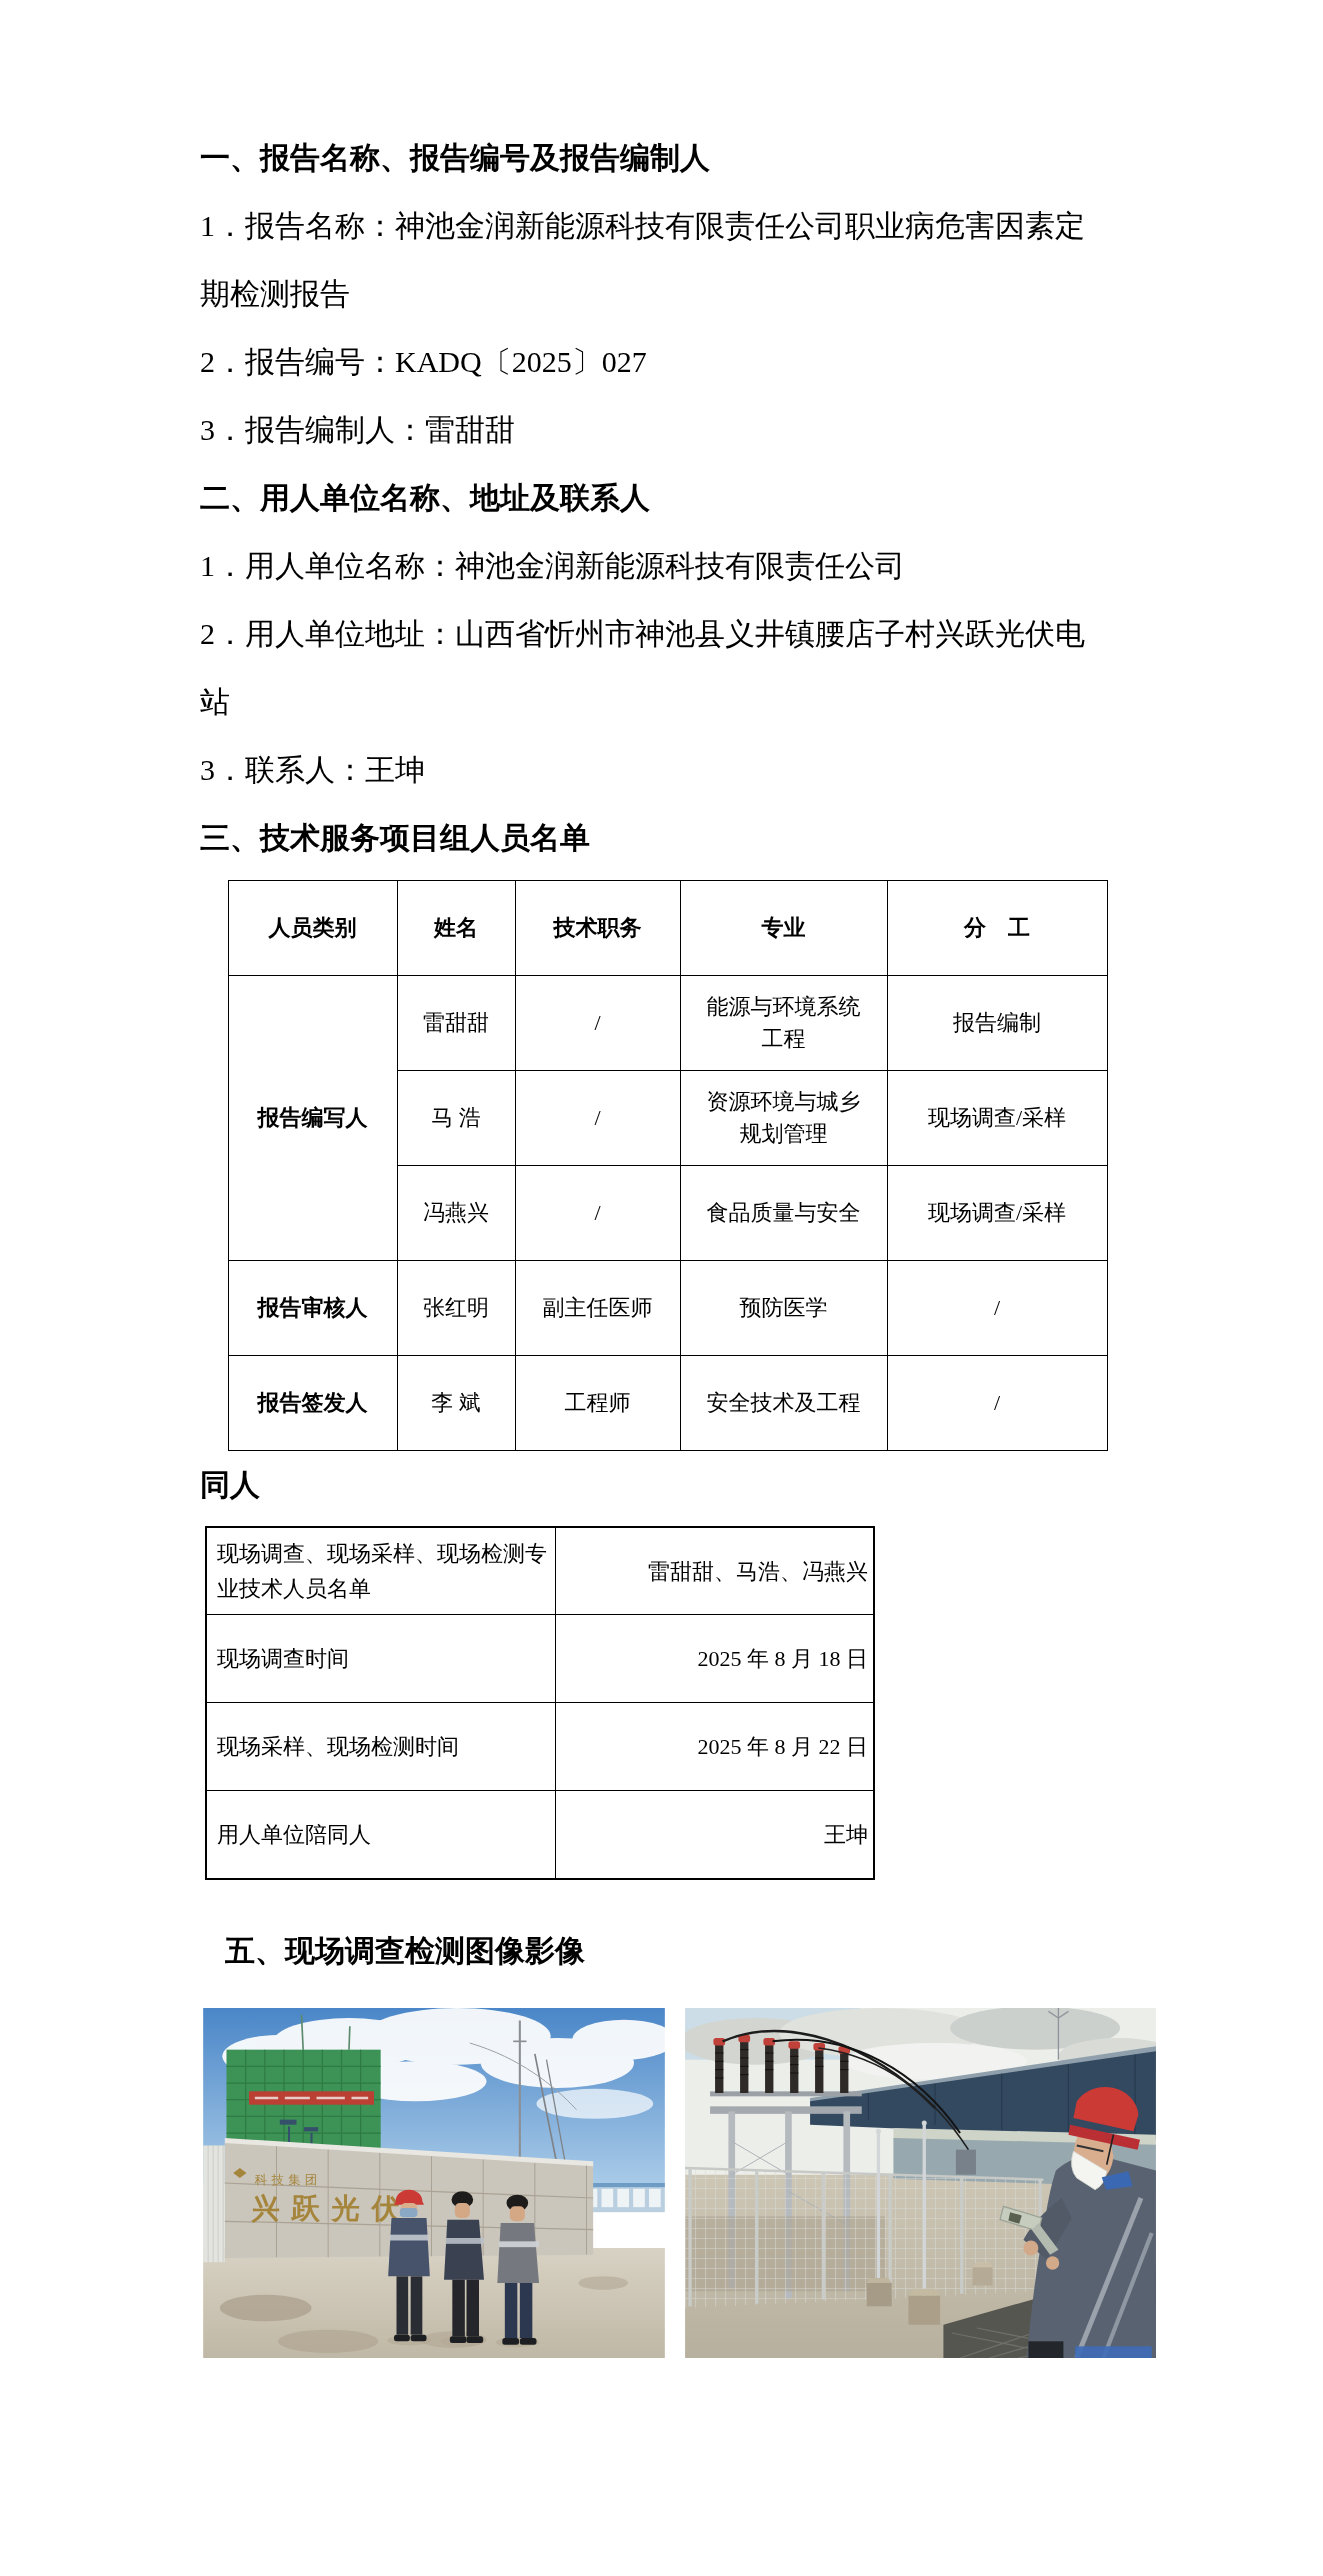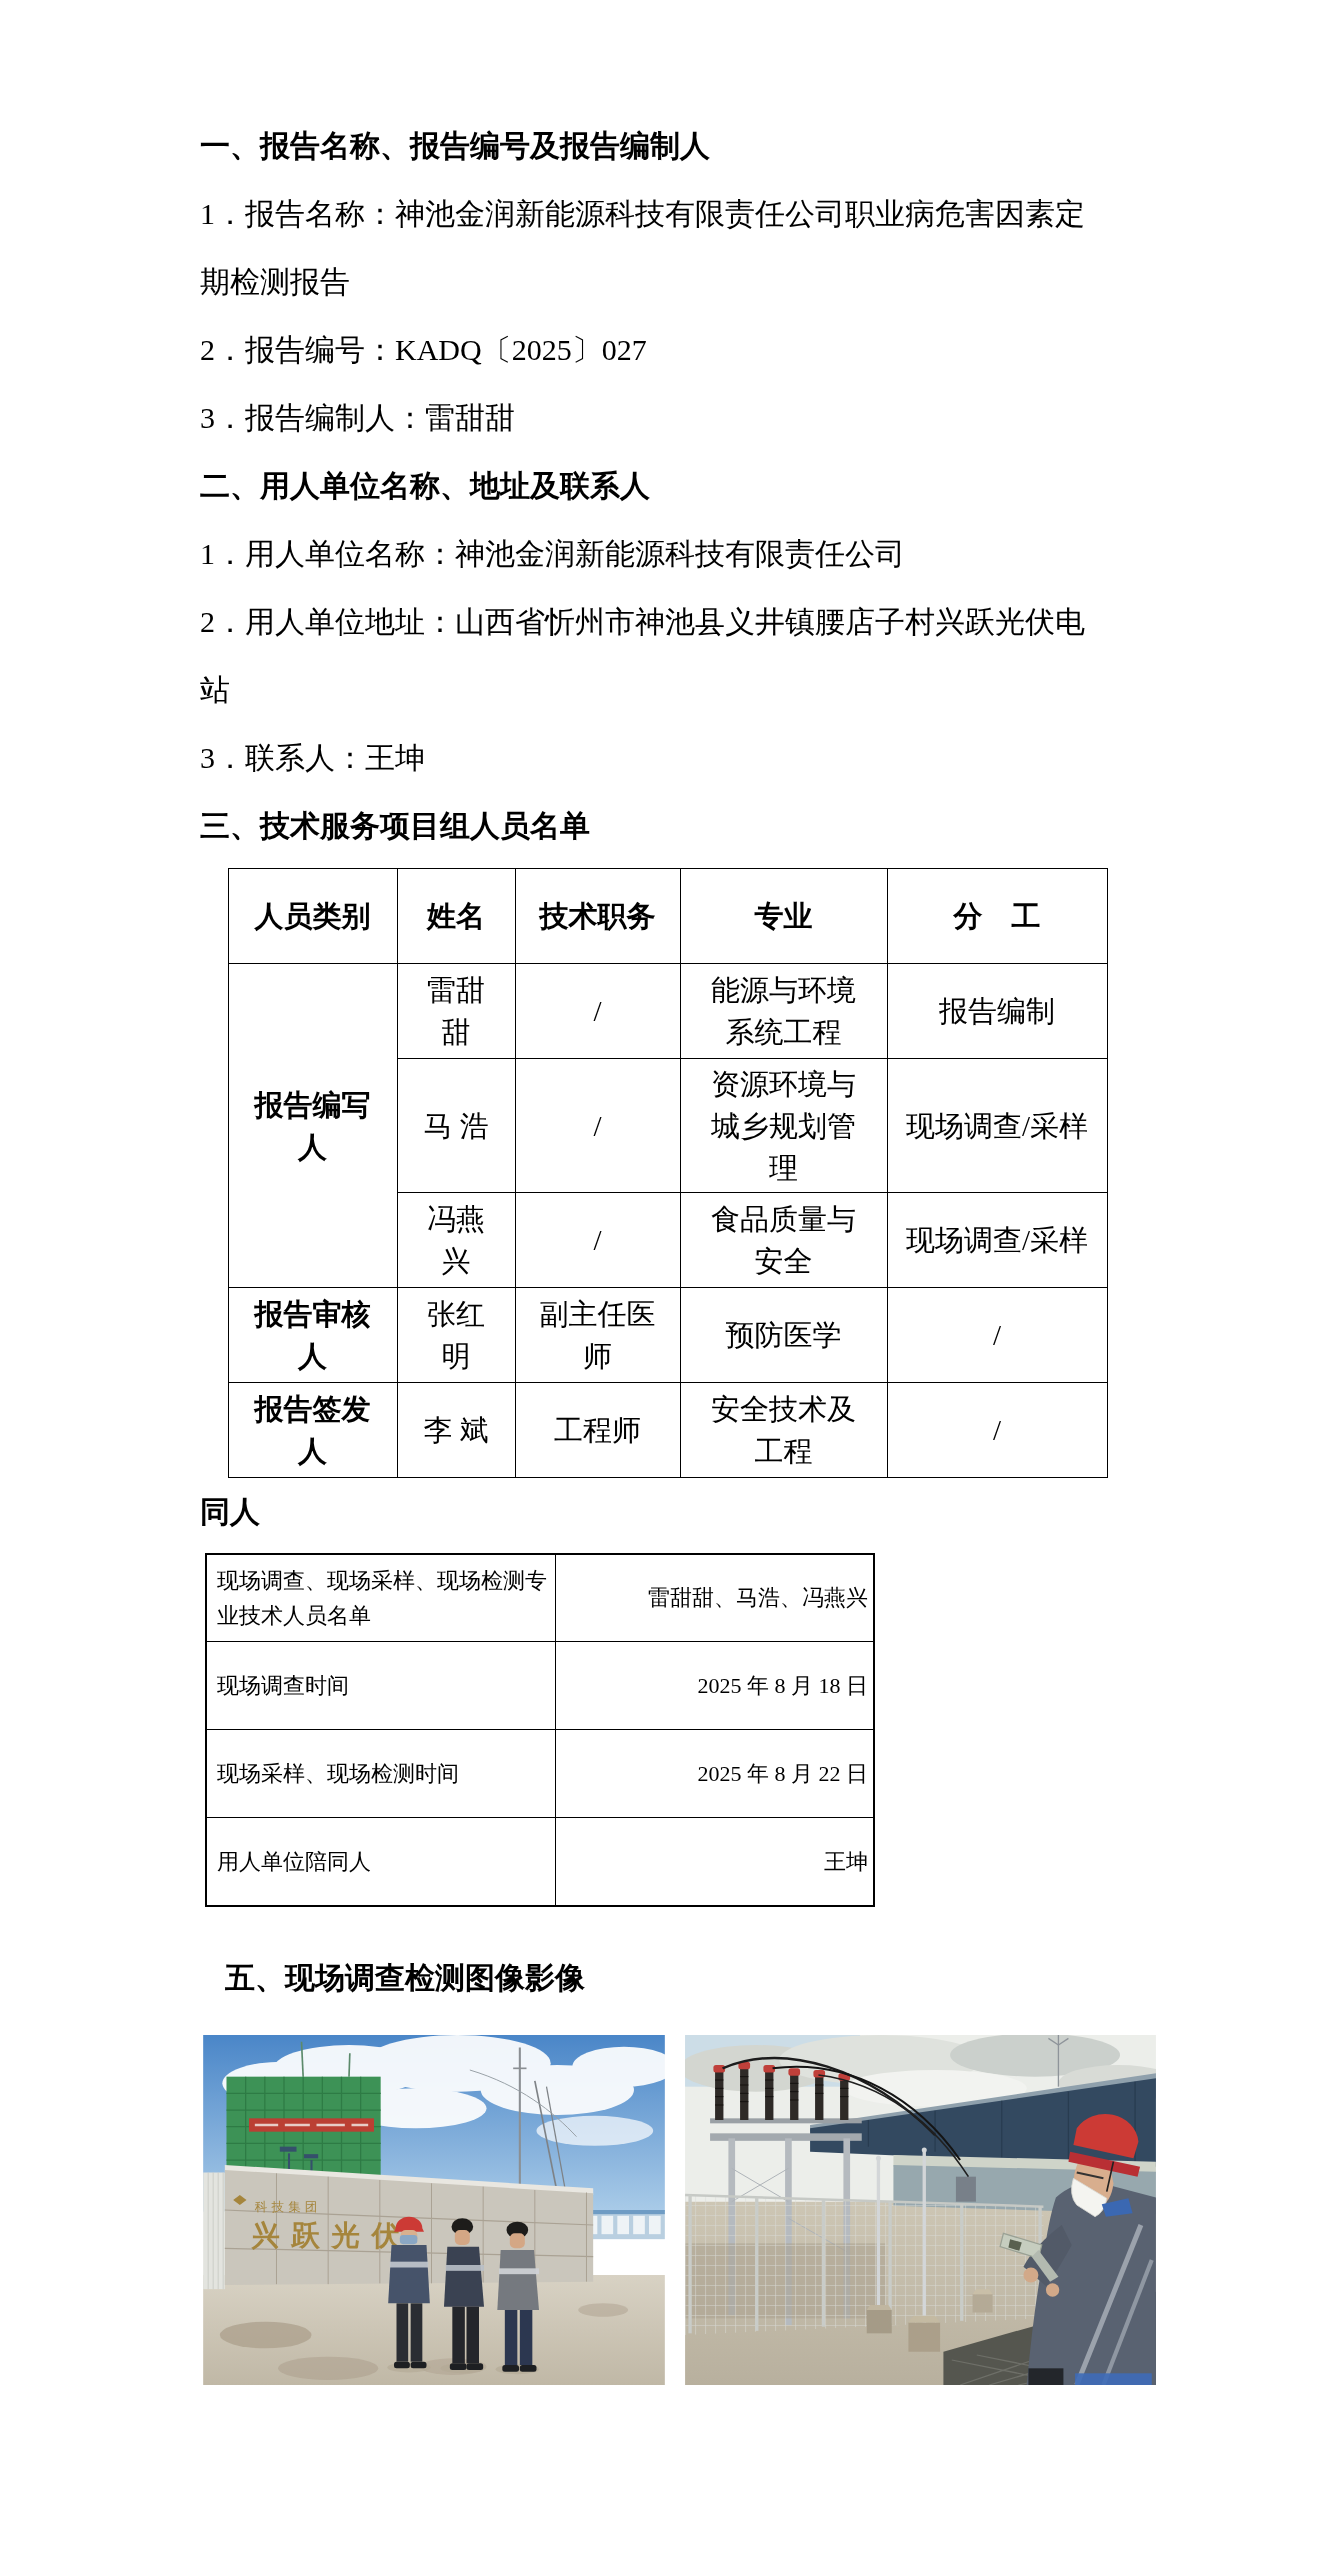--- a/index.html
+++ b/index.html
@@ -1,23 +1,23 @@
 <!DOCTYPE html>
 <html style="font-size:13.3px"><head>
 <meta charset="utf-8">
 <style>
   html,body{margin:0;padding:0;background:#ffffff;}
   body{width:1323px;height:2576px;font-family:"Liberation Serif","DejaVu Serif",serif;color:#000;}
   .page{position:relative;width:1323px;height:2576px;background:#fff;overflow:hidden;}
-  .doc{position:absolute;left:200px;top:112px;width:959px;}
+  .doc{position:absolute;left:200px;top:124px;width:959px;}
   .line{margin:0;font-size:30px;line-height:68px;white-space:nowrap;}
   .h{margin:0;font-size:30px;line-height:68px;font-weight:bold;white-space:nowrap;
      font-family:"Liberation Sans","DejaVu Sans",sans-serif;}
   table{border-collapse:collapse;table-layout:fixed;}
-  .t1{margin:8.3px 0 0 27.5px;width:880px;font-size:29px;}
+  .t1{margin:8.3px 0 0 27.5px;width:880px;font-size:22px;}
   .t1 th,.t1 td{border:1.7px solid #000;text-align:center;vertical-align:middle;
      padding:3.3px 16.7px;line-height:1.45;overflow:hidden;}
   .t1 thead tr{height:95px;}
   .t1 tbody tr{height:95px;}
   .t1 .cat{font-weight:bold;}
   .t2{margin:6.7px 0 0 5px;width:670px;font-size:22px;border:2.5px solid #000;}
   .t2 td{border:1.3px solid #000;vertical-align:middle;line-height:1.6;}
   .t2 tr{height:88px;}
   .t2 .lbl{width:333px;padding:5px 5px 5px 10px;text-align:left;}
   .t2 .val{padding:5px 5px 5px 13.3px;text-align:right;}

